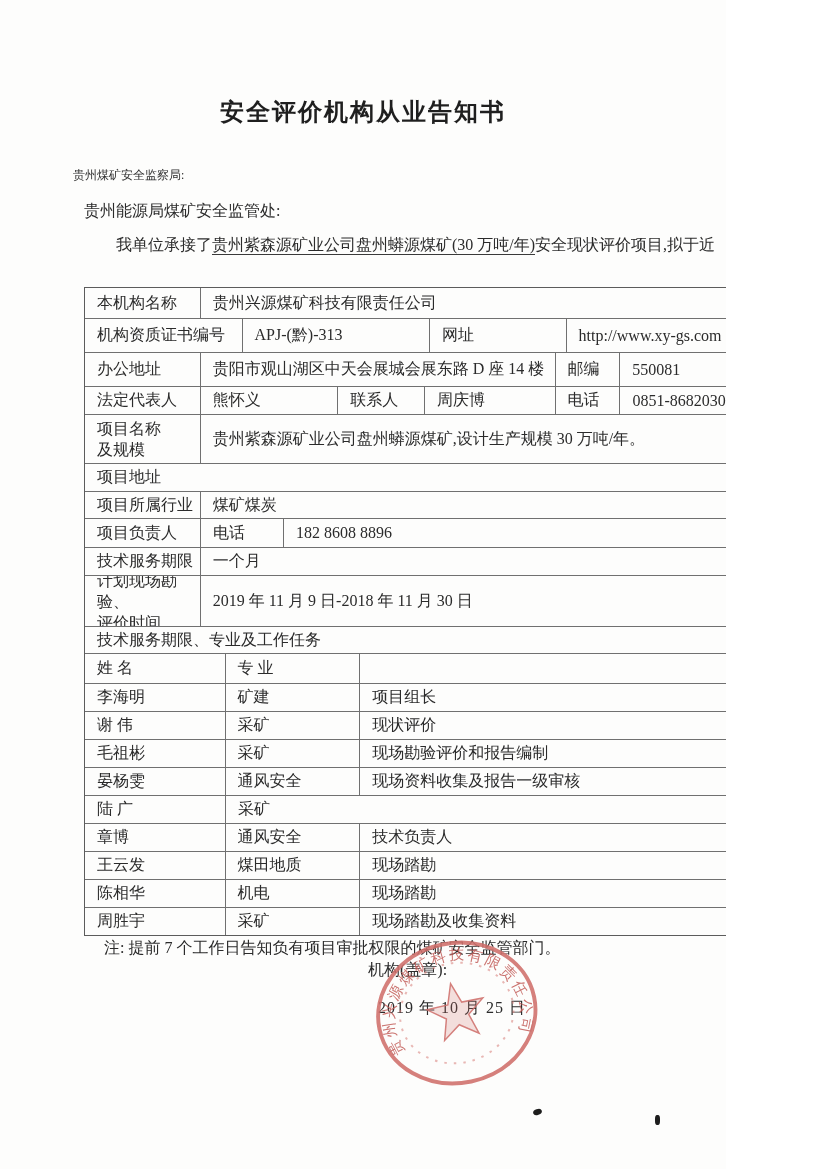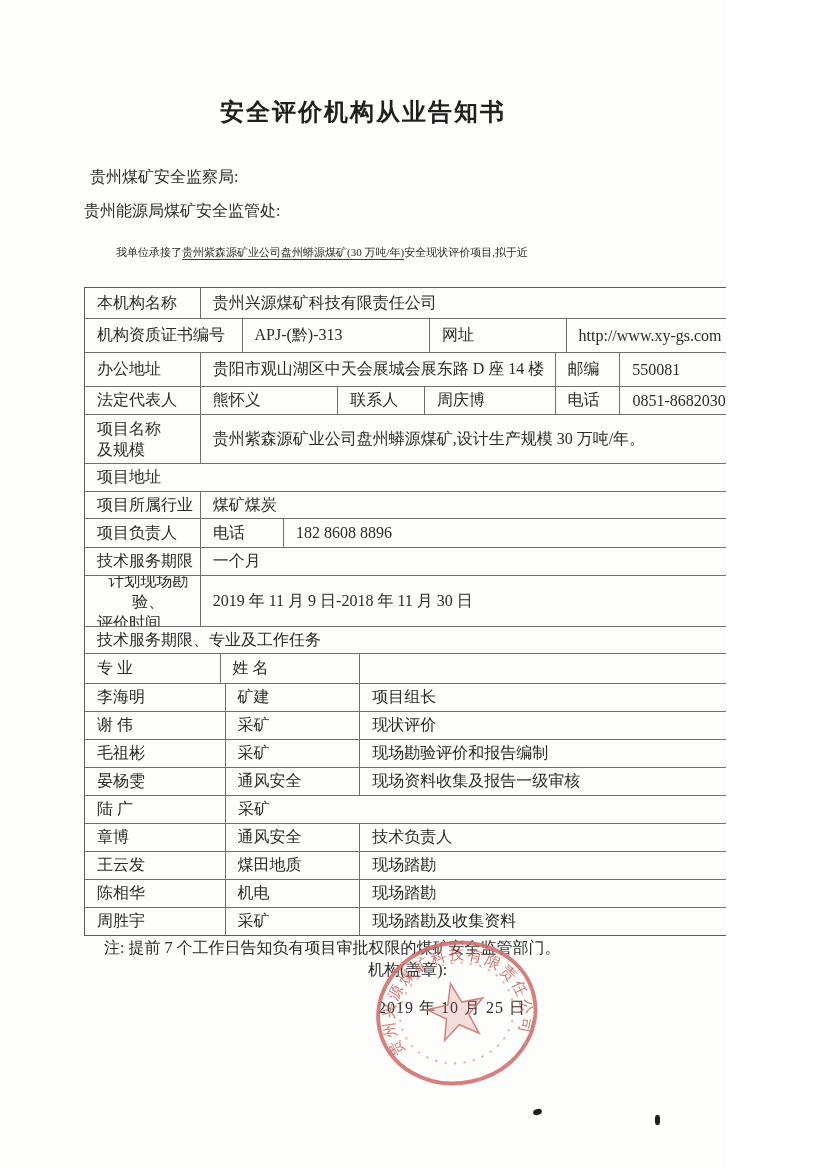--- a/index.html
+++ b/index.html
@@ -10,35 +10,35 @@
     background:#fdfdfc;
     font-family:"Liberation Serif","DejaVu Serif",serif;
     color:#2b2b2b;
     overflow:hidden;
   }
   .title {
     position:absolute; top:96px; left:0; width:100%;
     text-align:center; font-size:24px; font-weight:bold;
     letter-spacing:2px; color:#1f1f1f;
   }
-  .salut1 { position:absolute; top:167px; left:90px; font-size:16px; }
+  .salut1 { position:absolute; top:167px; left:73px; font-size:12px; }
   .salut2 { position:absolute; top:201px; left:84px; font-size:16px; }
-  .para { position:absolute; top:237px; left:84px; width:668px; font-size:11px; line-height:30px; }
+  .para { position:absolute; top:230px; left:84px; width:668px; font-size:16px; line-height:30px; }
   .para .indent { display:inline-block; width:32px; }
   .underlined { border-bottom:1px solid #3a3a3a; padding-bottom:1px; }
 
   .form-table {
     position:absolute; left:84px; top:287px; width:662px;
     border:1.5px solid #5c5c5c;
     font-size:16px;
   }
   .row { display:flex; width:100%; border-top:1px solid #707070; }
   .row:first-child { border-top:none; }
   .c { display:flex; align-items:center; padding:0 0 0 12px; border-left:1px solid #707070; overflow:hidden; }
-  .c:first-child { border-left:none;text-align:center; }
+  .c:first-child { border-left:none; }
   .c.two-line { flex-direction:column; align-items:flex-start; justify-content:center; line-height:21px; }
 
   .note { position:absolute; top:938px; left:104px; font-size:16px; }
   .seal-caption { position:absolute; top:960px; left:368px; font-size:16px; }
   .date-line { position:absolute; top:998px; left:378px; font-size:16px; letter-spacing:1px; }
 
   .seal { position:absolute; left:372px; top:938px; opacity:.88; transform:rotate(-12deg); }
 
   .speck { position:absolute; background:#1d1d1d; border-radius:50%; }
   .speck.s1 { left:533px; top:1109px; width:9px; height:6px; transform:rotate(-20deg); }
@@ -123,22 +123,22 @@
         <span>评价时间</span>
       </div>
       <div class="c" style="width:547px">2019 年 11 月 9 日-2018 年 11 月 30 日</div>
     </div>
 
     <div class="row" style="height:27px">
       <div class="c" style="width:662px">技术服务期限、专业及工作任务</div>
     </div>
 
     <div class="row" style="height:30px">
+      <div class="c" style="width:140px">姓 名</div>
       <div class="c" style="width:135px">专 业</div>
-      <div class="c" style="width:140px">姓 名</div>
       <div class="c" style="width:387px"></div>
     </div>
 
     <div class="row" style="height:28px">
       <div class="c" style="width:140px">李海明</div>
       <div class="c" style="width:135px">矿建</div>
       <div class="c" style="width:387px">项目组长</div>
     </div>
     <div class="row" style="height:28px">
       <div class="c" style="width:140px">谢  伟</div>

